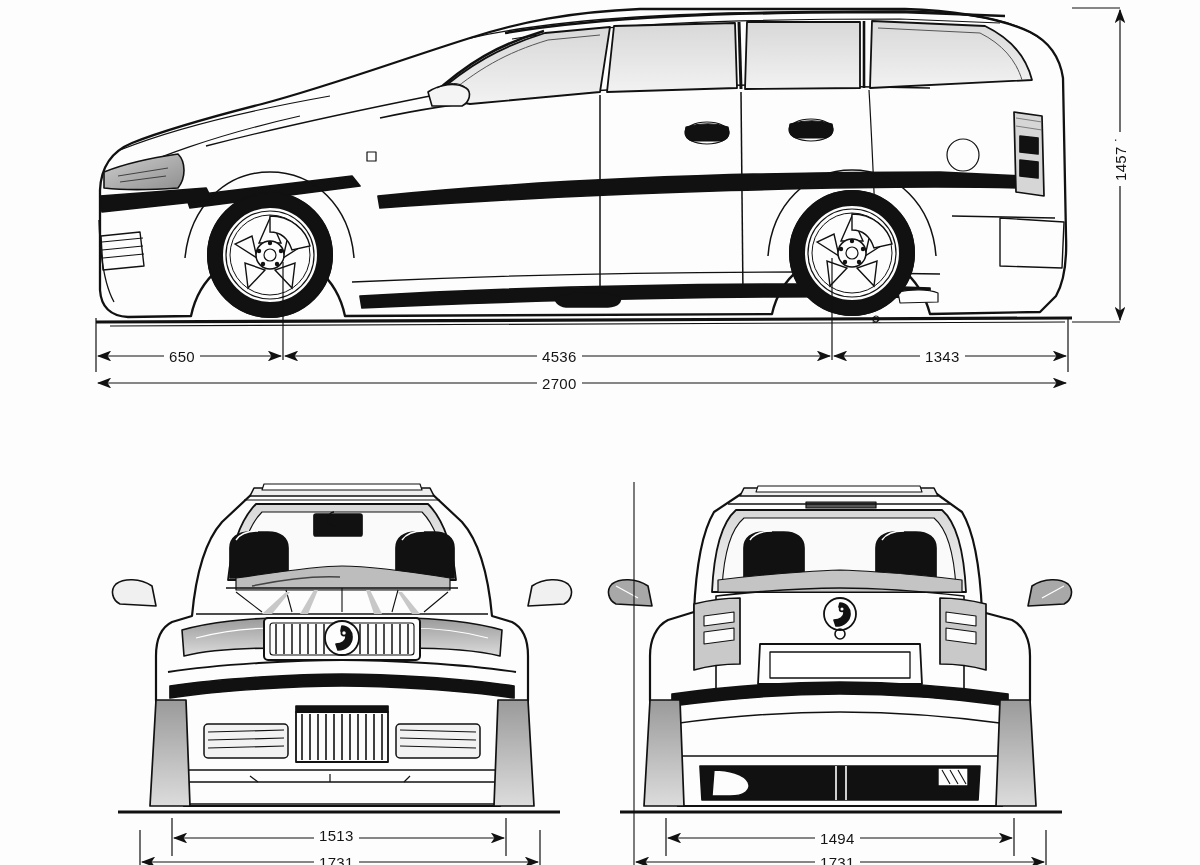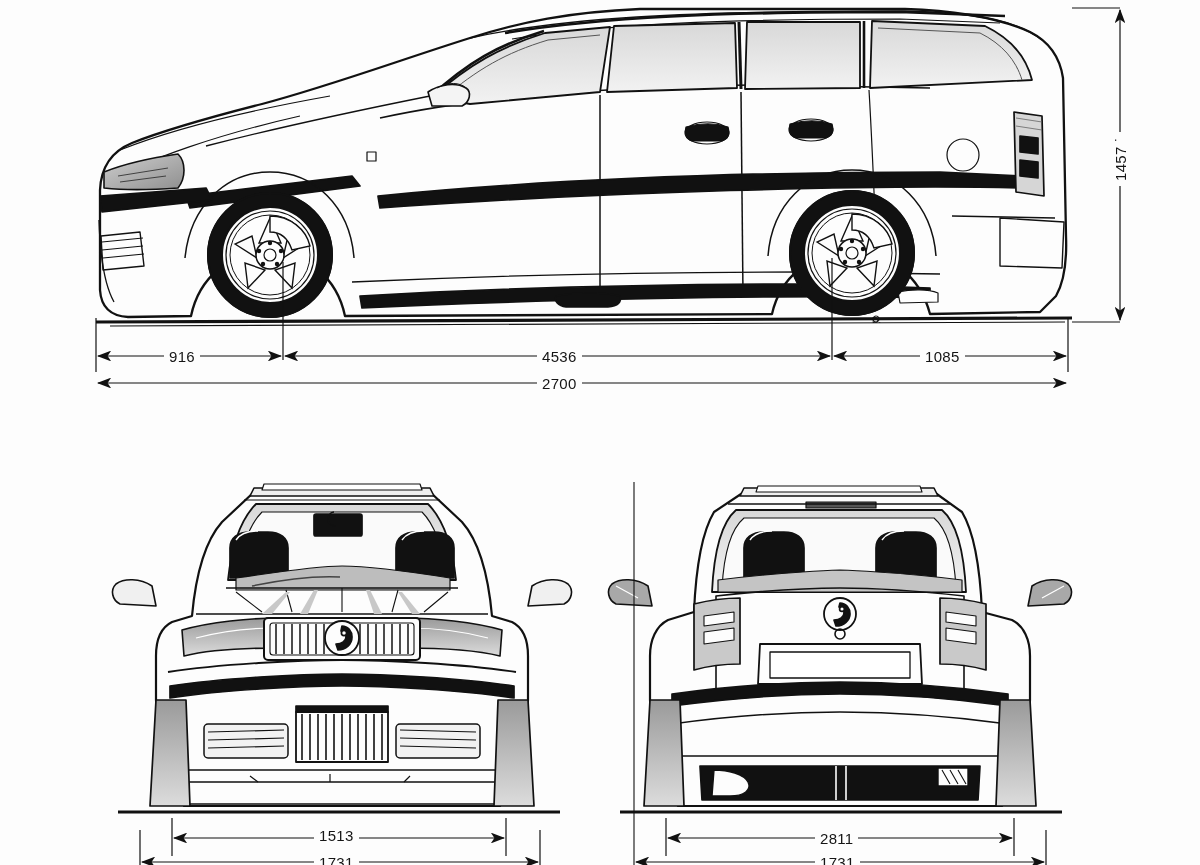--- a/index.html
+++ b/index.html
@@ -428,31 +428,31 @@
     <g stroke="#111" stroke-width="1.2" fill="none">
       <path d="M666,818 L666,856"></path>
       <path d="M1014,818 L1014,856"></path>
       <path d="M634,482 L634,865" stroke-width="1.1"></path>
       <path d="M1046,830 L1046,865"></path>
       <line x1="668" y1="838" x2="1012" y2="838" marker-start="url(#arS)" marker-end="url(#ar)"></line>
       <line x1="636" y1="862" x2="1044" y2="862" marker-start="url(#arS)" marker-end="url(#ar)"></line>
     </g>
   </svg>
 
-  <div class="dimlabel" style="left:164px; top:349px;">916</div>
+  <div class="dimlabel" style="left:164px; top:349px;">650</div>
 
   <div class="dimlabel" style="left:537px; top:349px;">4536</div>
 
-  <div class="dimlabel" style="left:920px; top:349px;">1085</div>
+  <div class="dimlabel" style="left:920px; top:349px;">1343</div>
 
   <div class="dimlabel" style="left:537px; top:376px;">2700</div>
 
   <div class="dimlabel vert" style="left:1113px; top:186px;">1457 ˙</div>
 
   <div class="dimlabel" style="left:314px; top:828px;">1513</div>
 
   <div class="dimlabel" style="left:314px; top:855px;">1731</div>
 
-  <div class="dimlabel" style="left:815px; top:831px;">2811</div>
+  <div class="dimlabel" style="left:815px; top:831px;">1494</div>
 
   <div class="dimlabel" style="left:815px; top:855px;">1731</div>
 
 </div>
 
 </body></html>

